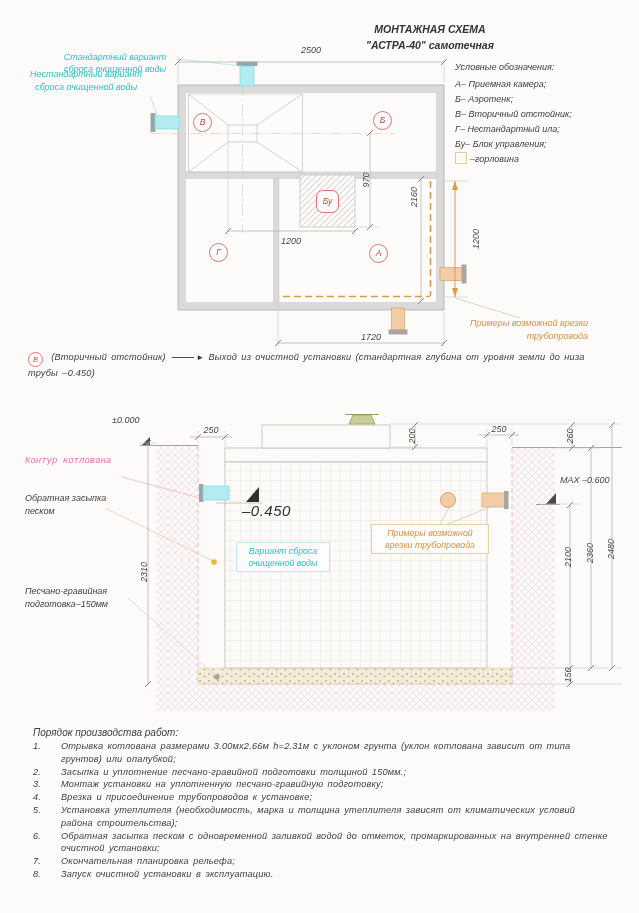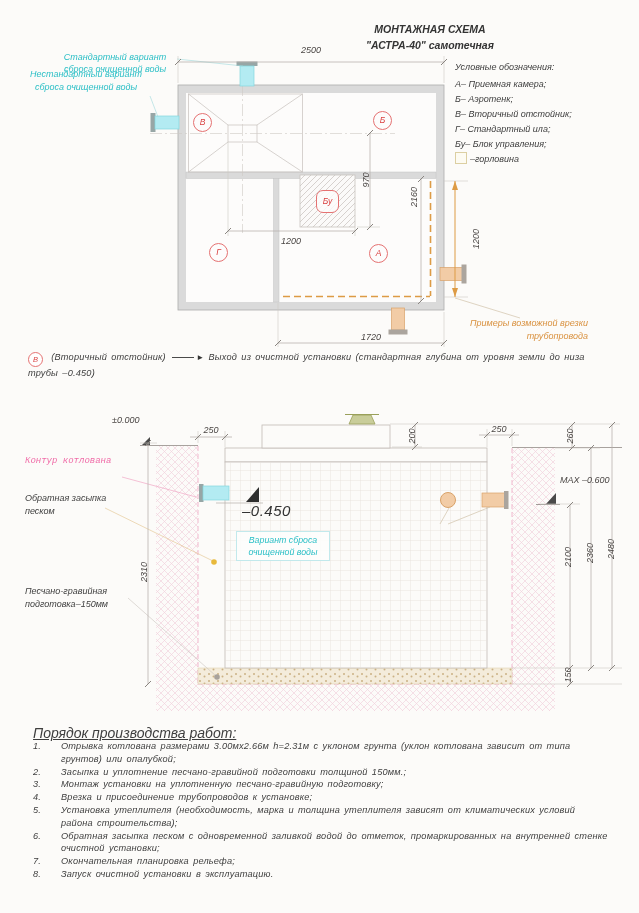--- a/index.html
+++ b/index.html
@@ -234,21 +234,21 @@
 </svg>
 
 <div class="lbl title ctr" style="left:330px;top:12px;width:200px;">МОНТАЖНАЯ СХЕМА</div>
 <div class="lbl title ctr" style="left:330px;top:28px;width:200px;">"АСТРА-40" самотечная</div>
 
 <div class="legend">
   <div class="hd">Условные обозначения:</div>
   <div>А– Приемная камера;</div>
   <div>Б– Аэротенк;</div>
   <div>В– Вторичный отстойник;</div>
-  <div>Г– Стандартный ила;</div>
+  <div>Г– Нестандартный ила;</div>
   <div>Бу– Блок управления;</div>
   <div><span class="sw"></span><span>–горловина</span></div>
 </div>
 
 <div class="lbl teal pre ctr" style="left:45px;top:51px;width:140px;line-height:12px;">Стандартный вариант
 сброса очищенной воды</div>
 <div class="lbl teal pre ctr" style="left:17px;top:68px;width:138px;line-height:13px;">Нестандартный вариант
 сброса очищенной воды</div>
 
 <div class="marker m17" style="left:193px;top:113px;">В</div>
@@ -286,24 +286,26 @@
 <div class="lbl dim rot" style="left:548px;top:551px;">2100</div>
 <div class="lbl dim rot" style="left:570px;top:547px;">2360</div>
 <div class="lbl dim rot" style="left:591px;top:543px;">2480</div>
 <div class="lbl dim rot" style="left:548px;top:669px;">150</div>
 
 <div class="lbl pink" style="left:25px;top:455px;">Контур котлована</div>
 <div class="lbl pre" style="left:25px;top:492px;line-height:13px;">Обратная засыпка
 песком</div>
 <div class="lbl pre" style="left:25px;top:585px;line-height:13px;">Песчано-гравийная
 подготовка–150мм</div>
-<div class="boxlbl teal pre" style="left:236px;top:531px;width:84px;border-color:#C2E9EC;">Вариант сброса
+<div class="boxlbl teal pre" style="left:236px;top:542px;width:84px;border-color:#C2E9EC;">Вариант сброса
 очищенной воды</div>
-
-<div class="lbl" style="left:33px;top:727px;font-size:14px;text-decoration:underline;">Порядок производства работ:</div>
+<div class="boxlbl orange pre" style="left:371px;top:524px;width:108px;border-color:#EBCFA8;">Примеры возможной
+врезки трубопровода</div>
+
+<div class="lbl" style="left:33px;top:727px;font-size:10px;">Порядок производства работ:</div>
 <div class="work">
   <div class="wrow">
         <span class="wnum">1.</span>
         <span class="wtxt">Отрывка котлована размерами 3.00мх2.66м h=2.31м с уклоном грунта (уклон котлована зависит от типа грунтов) или опалубкой;</span>
       </div>
   <div class="wrow">
         <span class="wnum">2.</span>
         <span class="wtxt">Засыпка и уплотнение песчано-гравийной подготовки толщиной 150мм.;</span>
       </div>
   <div class="wrow">

